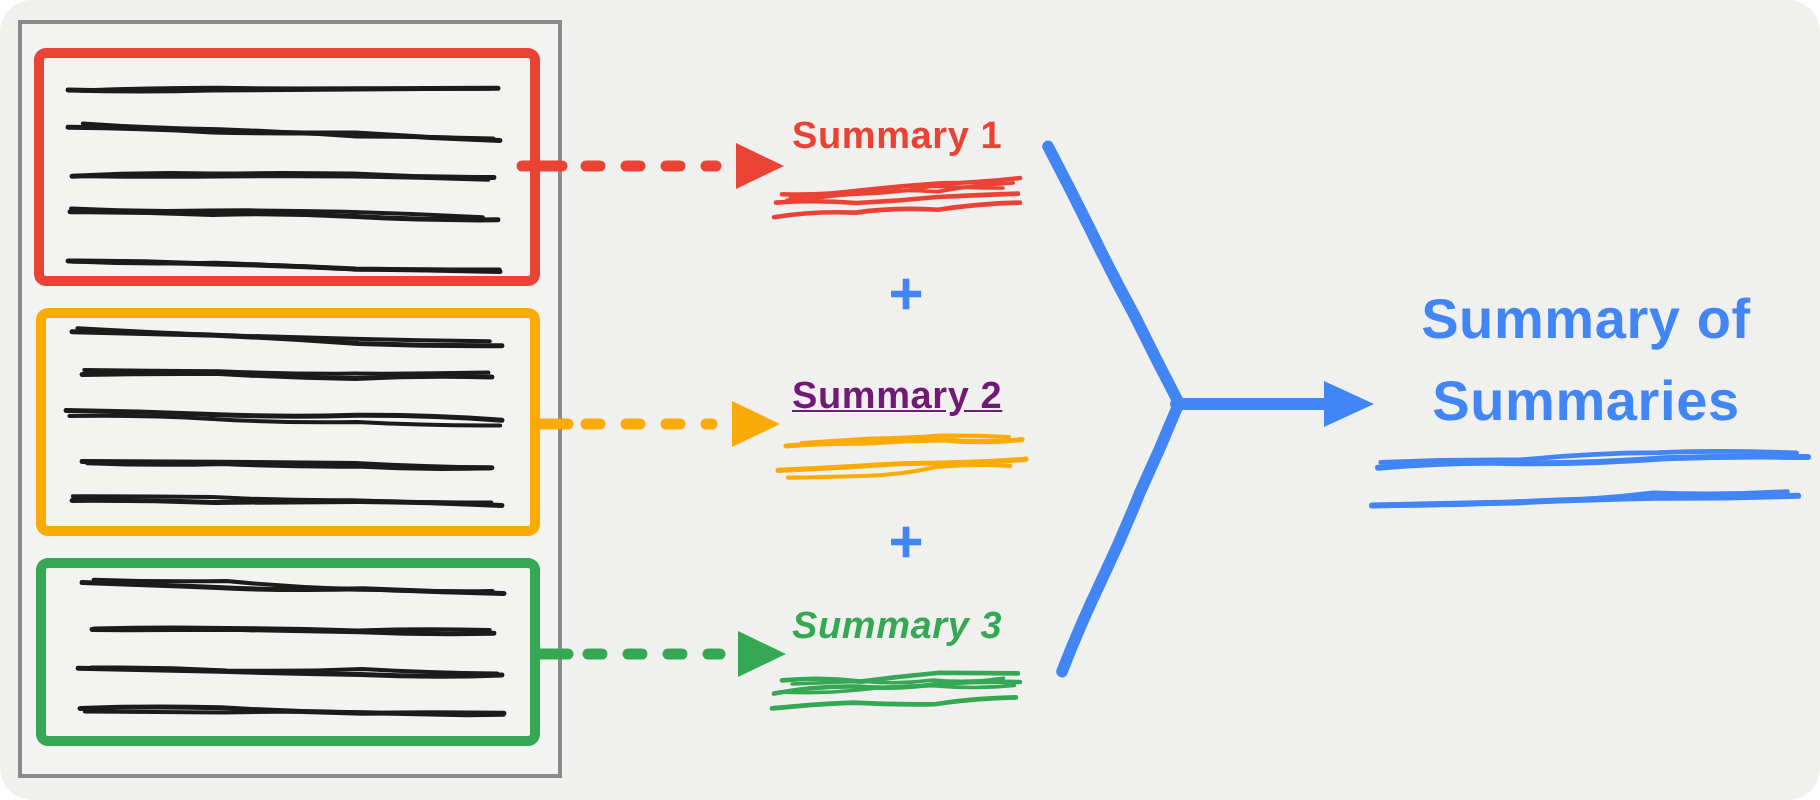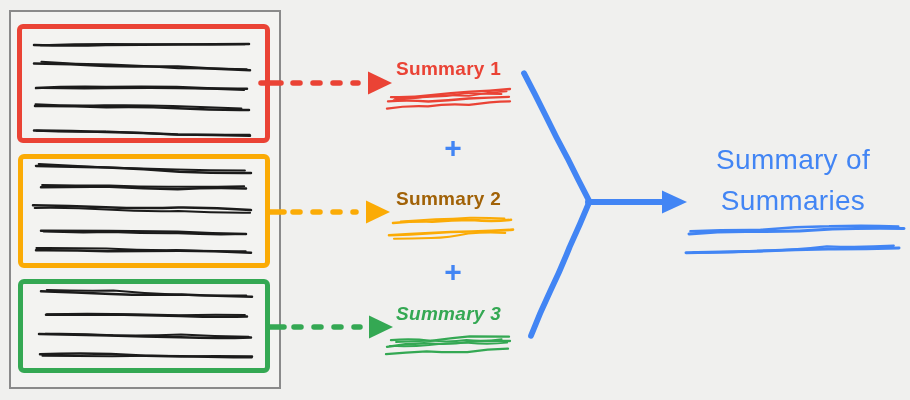--- a/index.html
+++ b/index.html
@@ -1,44 +1,44 @@
 <!DOCTYPE html>
 <html><head>
 <meta charset="utf-8">
 <style>
   html,body{margin:0;padding:0;}
   body{font-family:"Liberation Sans","DejaVu Sans",sans-serif;}
   .canvas{
-    position:relative;width:910px;height:400px;background:#f0f0ee;overflow:hidden;
+    position:relative;width:910px;height:400px;background:#f0f0ee;overflow:hidden;border-radius:16px;
   }
   .doc{
     position:absolute;left:9px;top:10px;width:272px;height:379px;
     border:2px solid #8a8a8a;background:#f3f3f1;box-sizing:border-box;
   }
   .sec{position:absolute;box-sizing:border-box;border-radius:6px;}
   .sec-red{left:6px;top:12px;width:253px;height:119px;border:5px solid #EA4335;}
   .sec-orange{left:7px;top:142px;width:252px;height:114px;border:5px solid #FBAB05;}
   .sec-green{left:7px;top:267px;width:252px;height:94px;border:5px solid #34A853;}
   .sketch{position:absolute;left:0;top:0;width:910px;height:400px;pointer-events:none;}
   .lbl{
     position:absolute;left:396px;font-size:19px;font-weight:700;letter-spacing:0.3px;
     white-space:nowrap;
   }
   .lbl-1{top:58px;color:#EA4335;}
-  .lbl-2{top:188px;color:#a16207;}
+  .lbl-2{top:188px;color:#701a75;text-decoration:underline;}
   .lbl-3{top:303px;color:#34A853;font-style:italic;}
   .plus{
     position:absolute;left:440px;width:26px;text-align:center;
     font-size:30px;font-weight:700;color:#4285F4;line-height:30px;
   }
   .plus-1{top:133px;}
   .plus-2{top:257px;}
   .result{
     position:absolute;left:678px;top:139px;width:230px;text-align:center;
-    font-size:28px;line-height:41px;font-weight:400;color:#4285F4;letter-spacing:0.3px;
+    font-size:28px;line-height:41px;font-weight:700;color:#4285F4;letter-spacing:0.3px;
   }
 </style>
 </head>
 <body>
 
 <div class="canvas">
 
   <div class="doc">
     <div class="sec sec-red"></div>
     <div class="sec sec-orange"></div>

